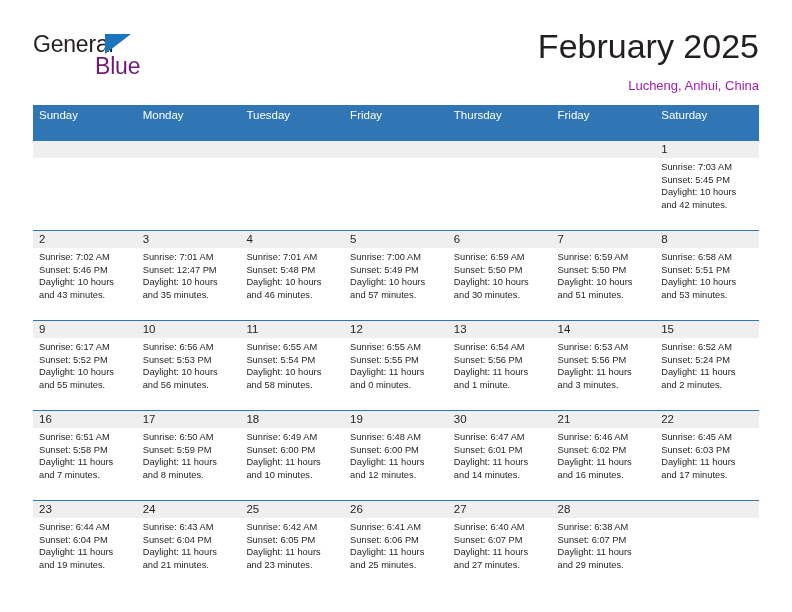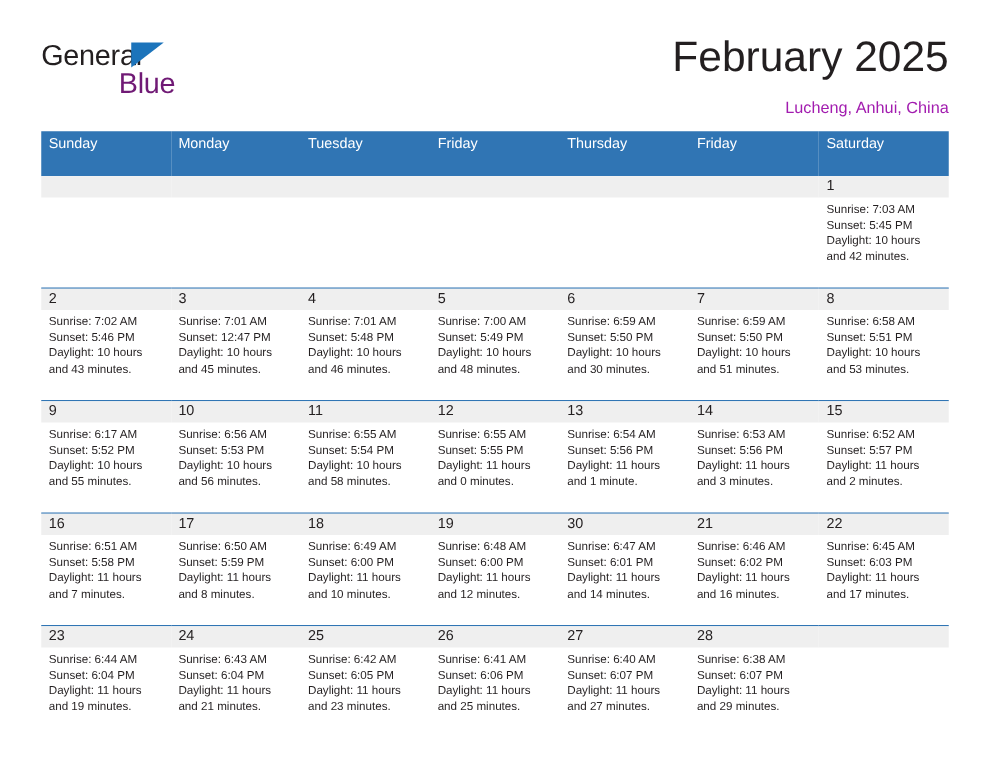--- a/index.html
+++ b/index.html
@@ -238,21 +238,21 @@
               </div>
             </div>
           </td>
           <td>
             <div class="cell-inner">
               <div class="daynum-band">3</div>
               <div class="cell-lines">
                 <div>Sunrise: 7:01 AM</div>
                 <div>Sunset: 12:47 PM</div>
                 <div>Daylight: 10 hours</div>
-                <div>and 45 minutes.</div>
+                <div>and 35 minutes.</div>
               </div>
             </div>
           </td>
           <td>
             <div class="cell-inner">
               <div class="daynum-band">4</div>
               <div class="cell-lines">
                 <div>Sunrise: 7:01 AM</div>
                 <div>Sunset: 5:48 PM</div>
                 <div>Daylight: 10 hours</div>
@@ -260,21 +260,21 @@
               </div>
             </div>
           </td>
           <td>
             <div class="cell-inner">
               <div class="daynum-band">5</div>
               <div class="cell-lines">
                 <div>Sunrise: 7:00 AM</div>
                 <div>Sunset: 5:49 PM</div>
                 <div>Daylight: 10 hours</div>
-                <div>and 48 minutes.</div>
+                <div>and 57 minutes.</div>
               </div>
             </div>
           </td>
           <td>
             <div class="cell-inner">
               <div class="daynum-band">6</div>
               <div class="cell-lines">
                 <div>Sunrise: 6:59 AM</div>
                 <div>Sunset: 5:50 PM</div>
                 <div>Daylight: 10 hours</div>
@@ -370,21 +370,21 @@
                 <div>Daylight: 11 hours</div>
                 <div>and 3 minutes.</div>
               </div>
             </div>
           </td>
           <td>
             <div class="cell-inner">
               <div class="daynum-band">15</div>
               <div class="cell-lines">
                 <div>Sunrise: 6:52 AM</div>
-                <div>Sunset: 5:57 PM</div>
+                <div>Sunset: 5:24 PM</div>
                 <div>Daylight: 11 hours</div>
                 <div>and 2 minutes.</div>
               </div>
             </div>
           </td>
         </tr>
         <tr class="weekrow">
           <td>
             <div class="cell-inner">
               <div class="daynum-band">16</div>

